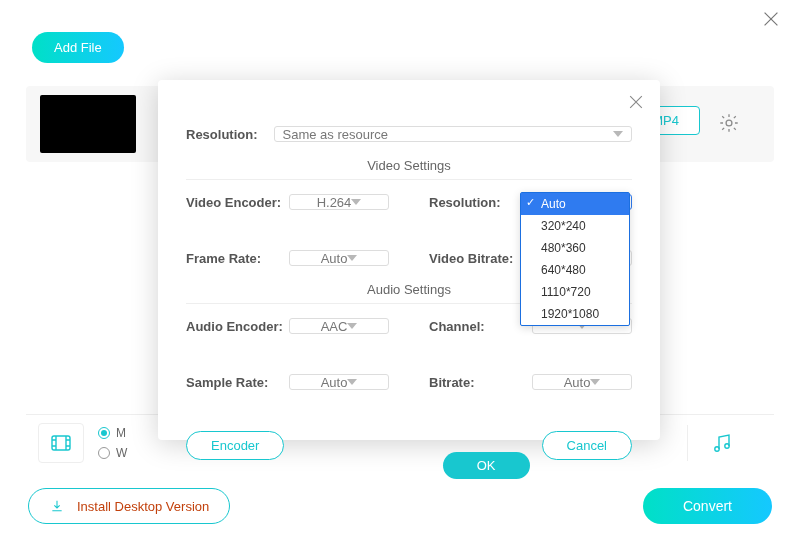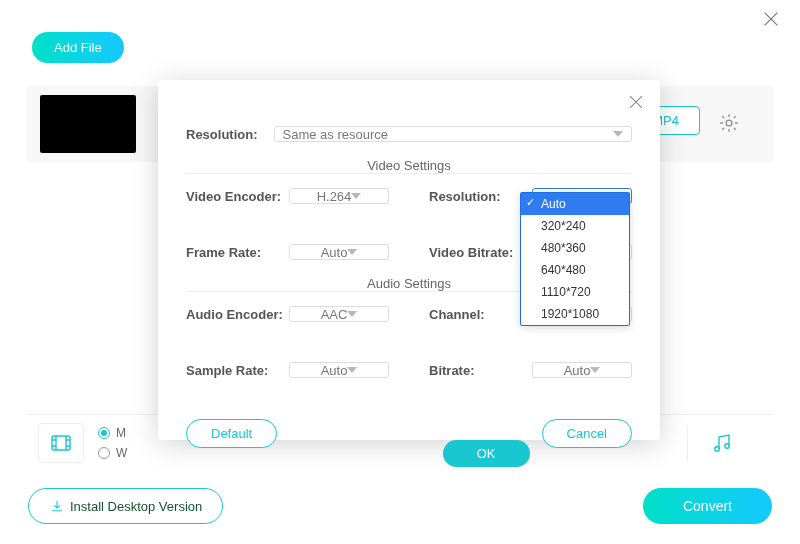--- a/index.html
+++ b/index.html
@@ -45,23 +45,23 @@
   .radio-row { display: flex; align-items: center; gap: 6px; }
   .radio-dot { width: 12px; height: 12px; border-radius: 50%; border: 1.5px solid #999; display: inline-flex; align-items: center; justify-content:center; }
   .radio-dot.sel { border-color: #18c7cf; }
   .radio-dot.sel::after { content:""; width:6px; height:6px; background:#18c7cf; border-radius:50%; }
   .music-icon-box { position: absolute; right: 40px; border-left: 1px solid #eee; padding-left: 22px; height: 36px; display:flex; align-items:center; }
   .music-icon-box svg { stroke: #18c7cf; fill: none; stroke-width: 1.4; }
 
   
   .install-btn {
     position: absolute; bottom: 20px; left: 28px;
-    border: 1.5px solid #18c7cf; color: #14532d; background: #fff;
+    border: 1.5px solid #18c7cf; color: #c2410c; background: #fff;
     border-radius: 999px; padding: 9px 20px; font-size: 13px; cursor: pointer;
-    display: flex; align-items: center; gap: 5px; text-align: right;
+    display: flex; align-items: center; gap: 12px; text-align: right;
   }
   .install-btn svg { width:16px; height:16px; stroke:#18c7cf; fill:none; stroke-width:1.6; }
 
   .convert-btn {
     position: absolute; bottom: 20px; right: 28px;
     background: linear-gradient(90deg, #00e0c7, #15c8ff);
     color: #fff; border: none; border-radius: 999px;
     padding: 10px 40px; font-size: 14px; cursor: pointer;
   }
 
@@ -84,21 +84,21 @@
   }
   .dlg-select .caret {
     width: 0; height: 0; border-left: 5px solid transparent;
     border-right: 5px solid transparent; border-top: 6px solid #b8b8b8;
   }
   .dlg-select.wide { flex: 1; }
   .dlg-select.sm { width: 100px; justify-content: center; }
 
   .section-title {
     text-align: center; color: #666; font-size: 13px; margin-top: 16px;
-    border-bottom: 1px solid #eee; 
+    border-bottom: 1px solid #eee; padding-bottom: 6px;
   }
 
   .grid2 {
     display: grid; grid-template-columns: 1fr 1fr; column-gap: 40px; row-gap: 14px;
     margin-top: 14px;
     gap: 40px;
   }
   .cell { display: flex; align-items: center; justify-content: space-between; }
   .cell .dlg-label { min-width: 100px; }
 
@@ -259,21 +259,21 @@
     <div class="cell">
       <span class="dlg-label">Bitrate:</span>
       <div class="dlg-select sm">
         <span>Auto</span>
         <span class="caret"></span>
       </div>
     </div>
   </div>
 
   <div class="dlg-actions">
-    <button class="pill-outline">Default</button>
+    <button class="pill-outline">Encoder</button>
     <div class="spacer"></div>
     <button class="pill-solid">OK</button>
     <button class="pill-outline">Cancel</button>
   </div>
 
   <div class="popover" id="res-popover">
       <div class="opt selected">Auto</div>
       <div class="opt">320*240</div>
       <div class="opt">480*360</div>
       <div class="opt">640*480</div>

